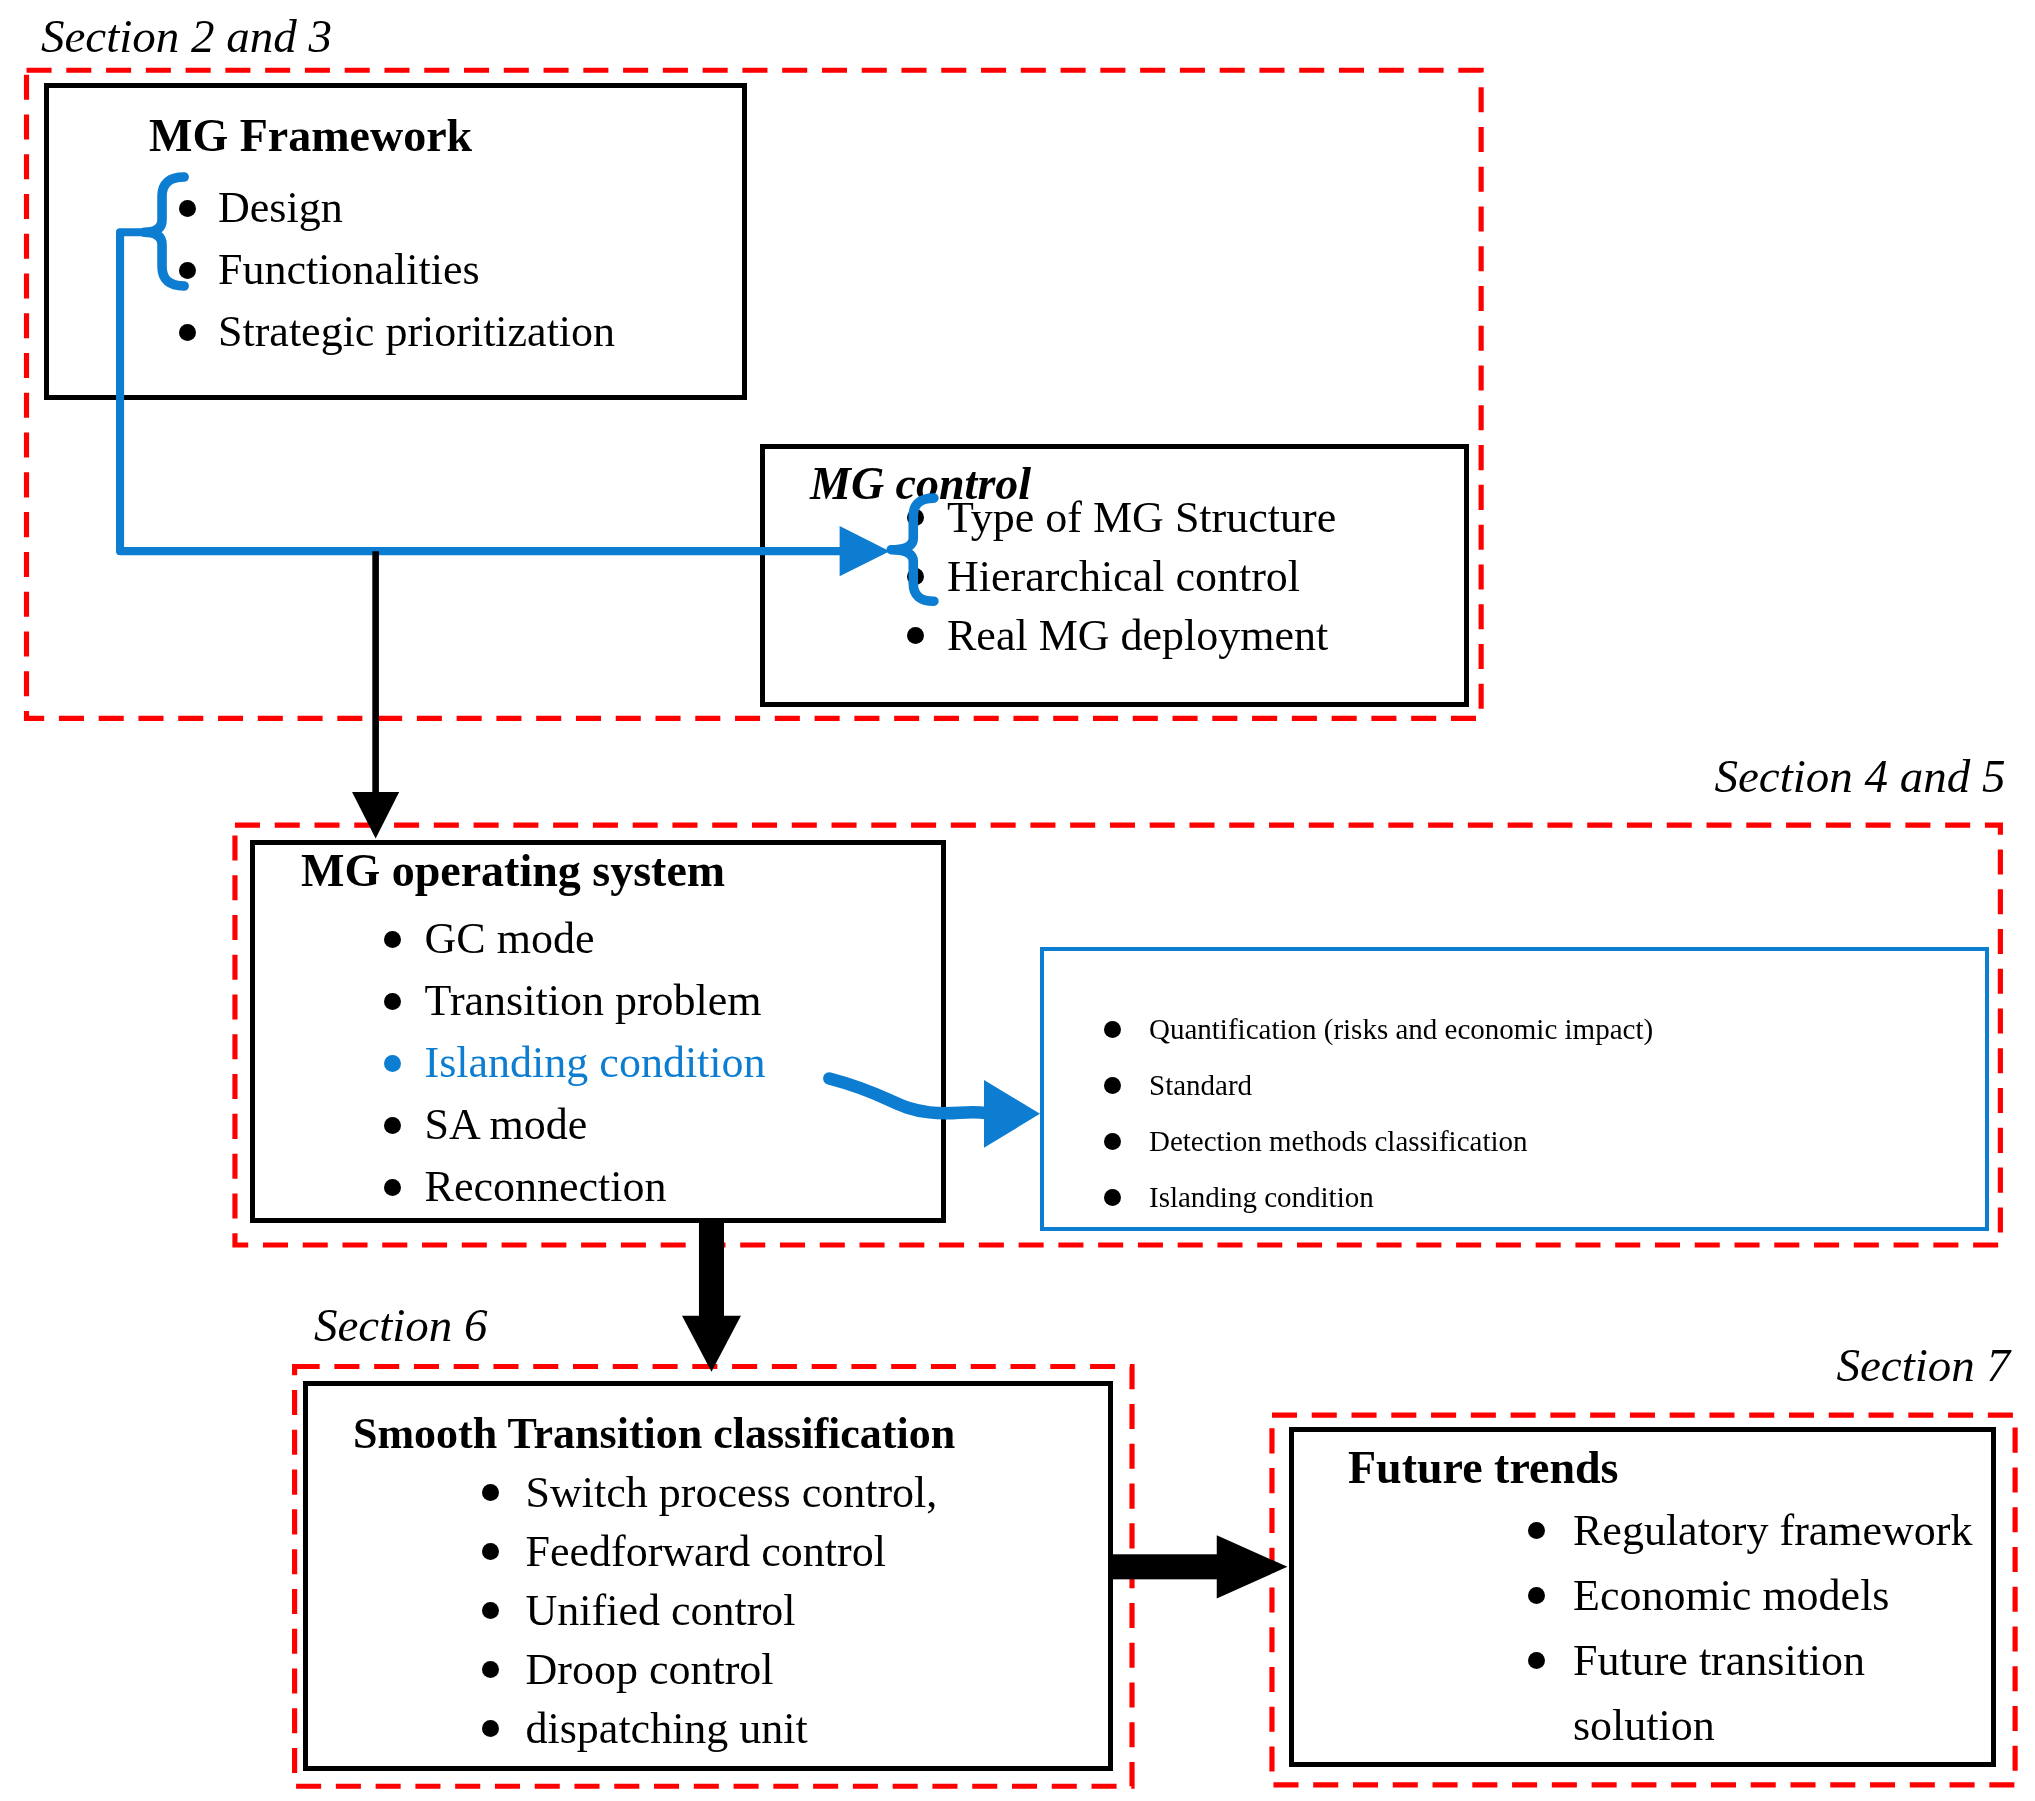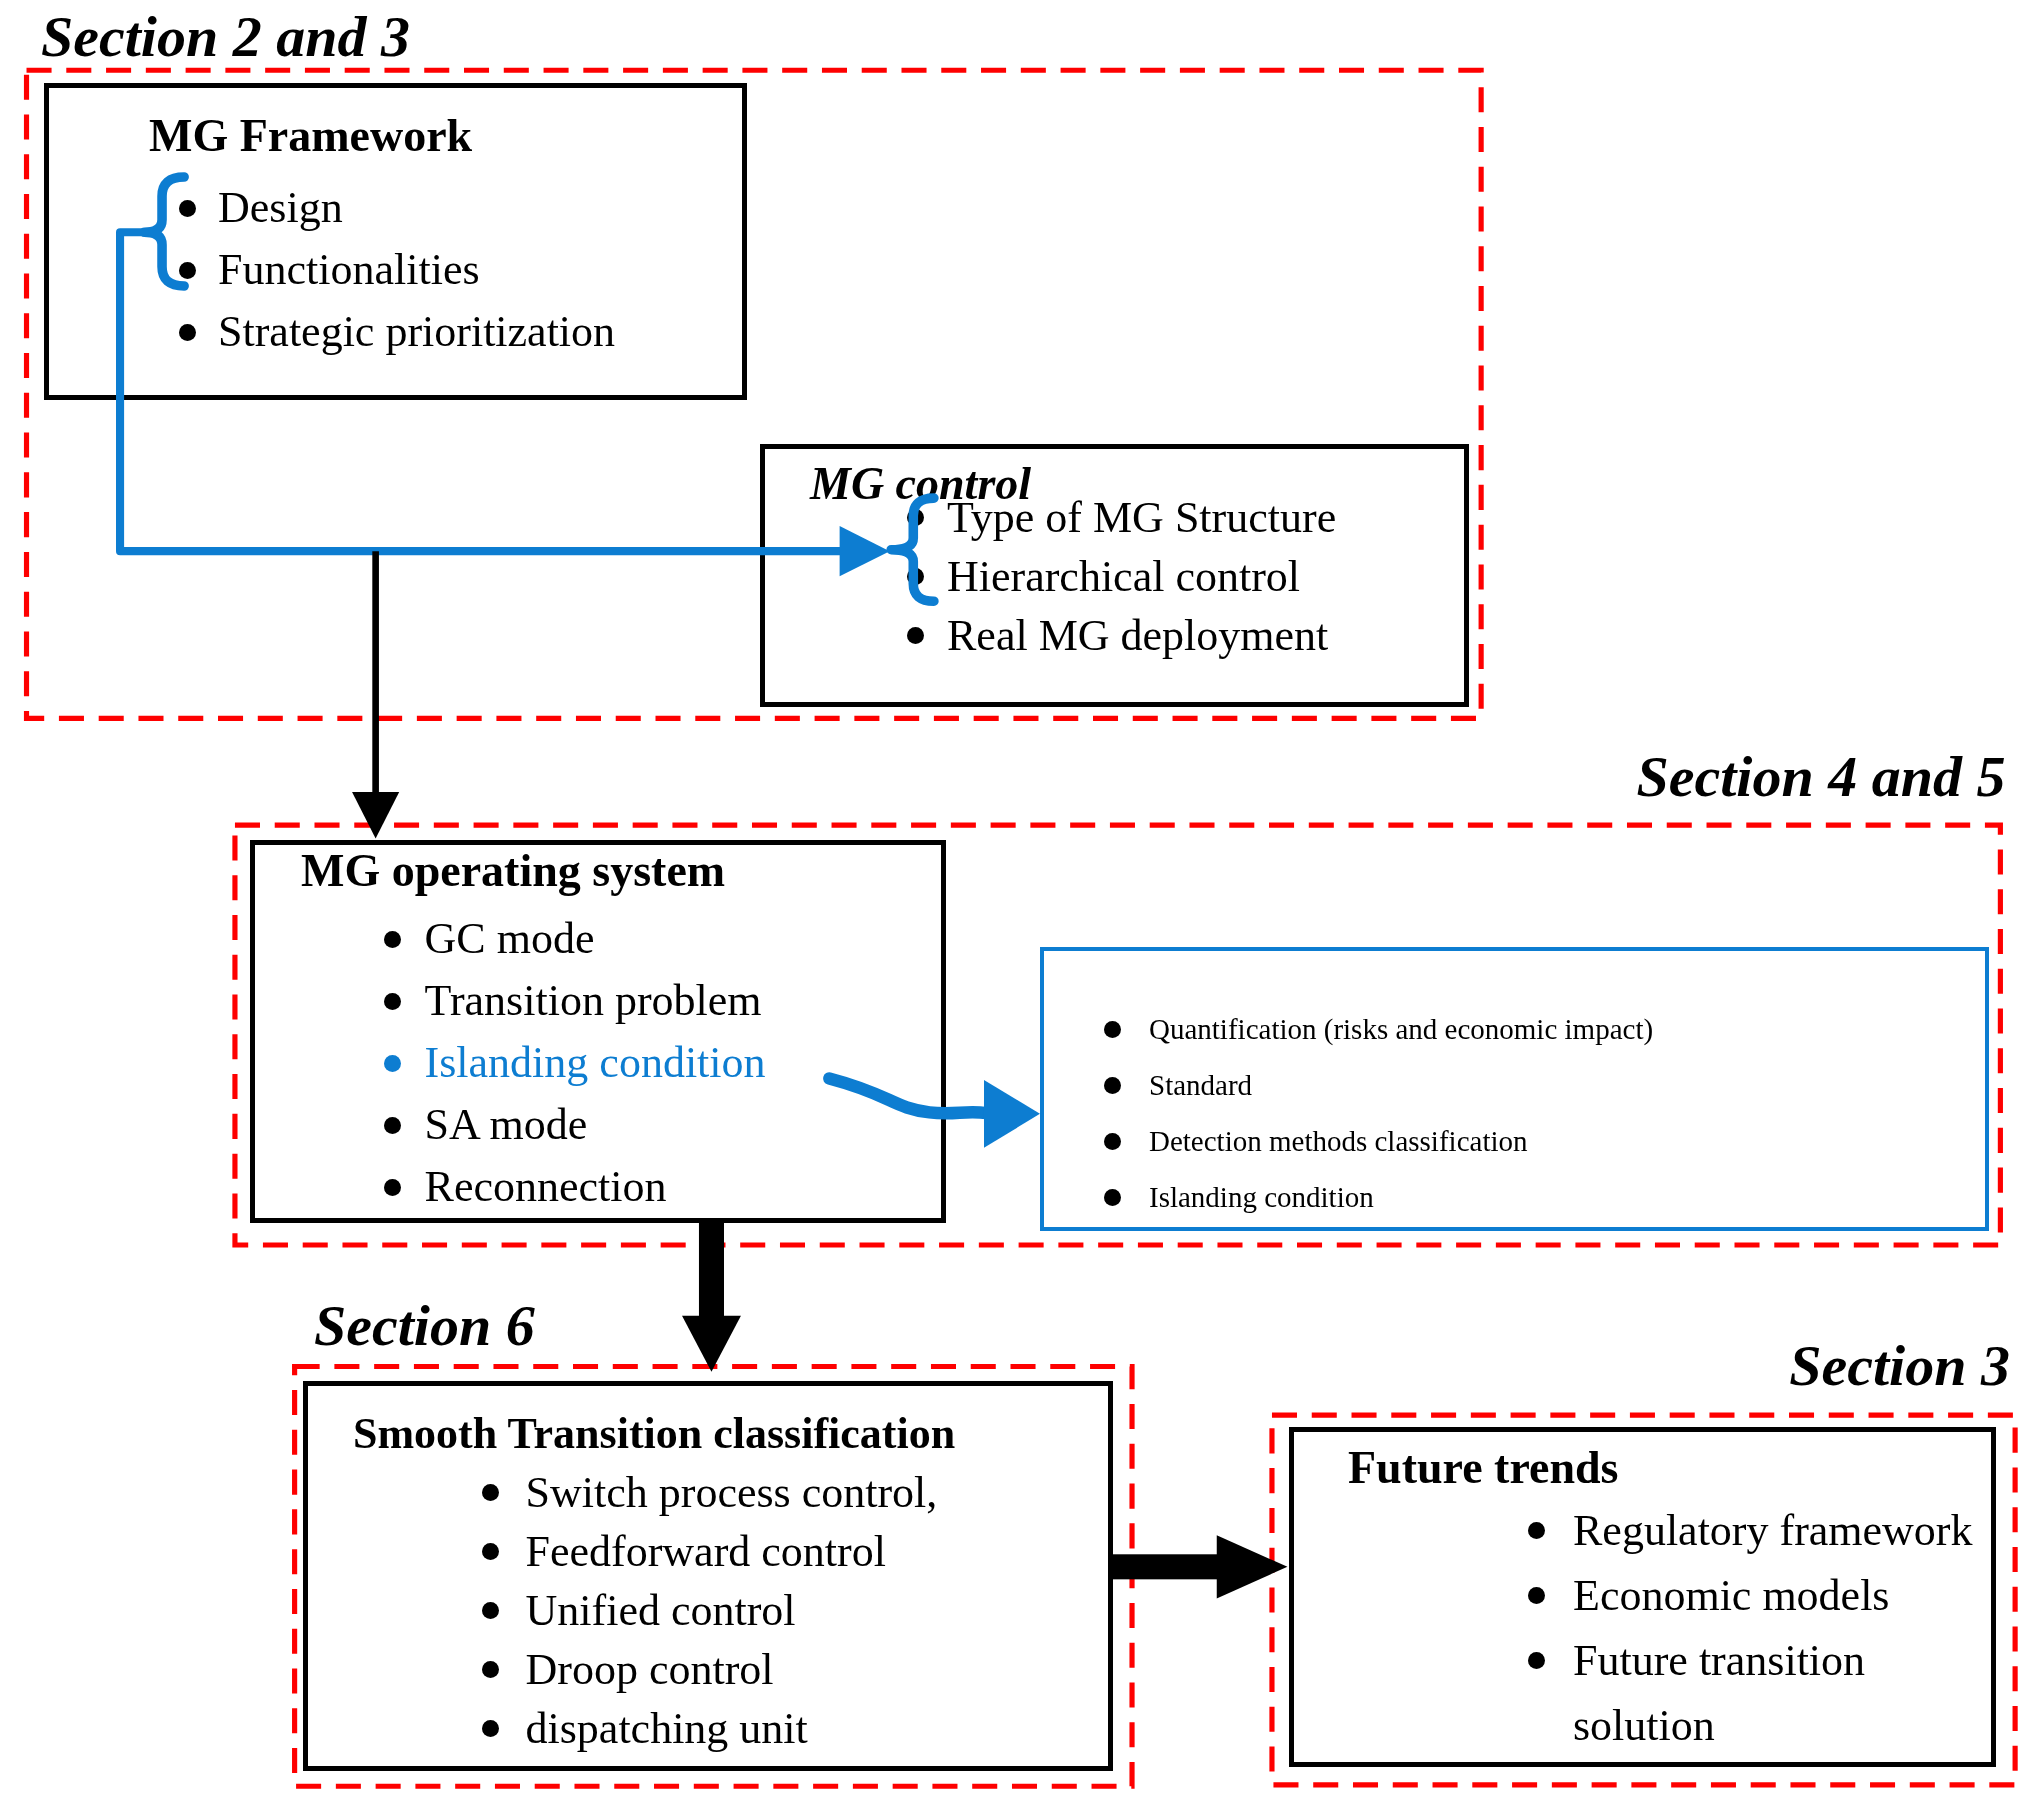--- a/index.html
+++ b/index.html
@@ -7,23 +7,23 @@
     position:relative;
     width:2035px;
     height:1802px;
     background:#ffffff;
     font-family:"Liberation Serif","DejaVu Serif",serif;
     color:#000000;
     overflow:hidden;
   }
   .section-label{
     position:absolute;
-    font-weight:bold;
+    font-weight:normal;
     font-style:italic;
-    font-size:58px;
+    font-size:47px;
     line-height:53px;
     white-space:nowrap;
     z-index:3;
   }
   .box{
     position:absolute;
     border:5.2px solid #000000;
     background:#ffffff;
     box-sizing:border-box;
     z-index:2;
@@ -89,21 +89,21 @@
   }
 </style>
 </head>
 <body>
 
 <div id="stage">
 
   <div class="section-label" style="left:41px;top:10.3px;">Section 2 and 3</div>
   <div class="section-label" style="right:29.5px;top:750px;">Section 4 and 5</div>
   <div class="section-label" style="left:314px;top:1299px;">Section 6</div>
-  <div class="section-label" style="right:25px;top:1339px;">Section 3</div>
+  <div class="section-label" style="right:25px;top:1339px;">Section 7</div>
 
   <div class="box" id="mg-framework" style="left:44px;top:83px;width:703px;height:317px;">
     <div class="box-title" style="left:60px;top:22px;margin-left:40px;">MG Framework</div>
     <ul class="bullets" style="left:130px;top:89px;">
       <li>
         <span class="dot"></span>
         <span class="bullet-text">Design</span>
       </li>
       <li>
         <span class="dot"></span>

